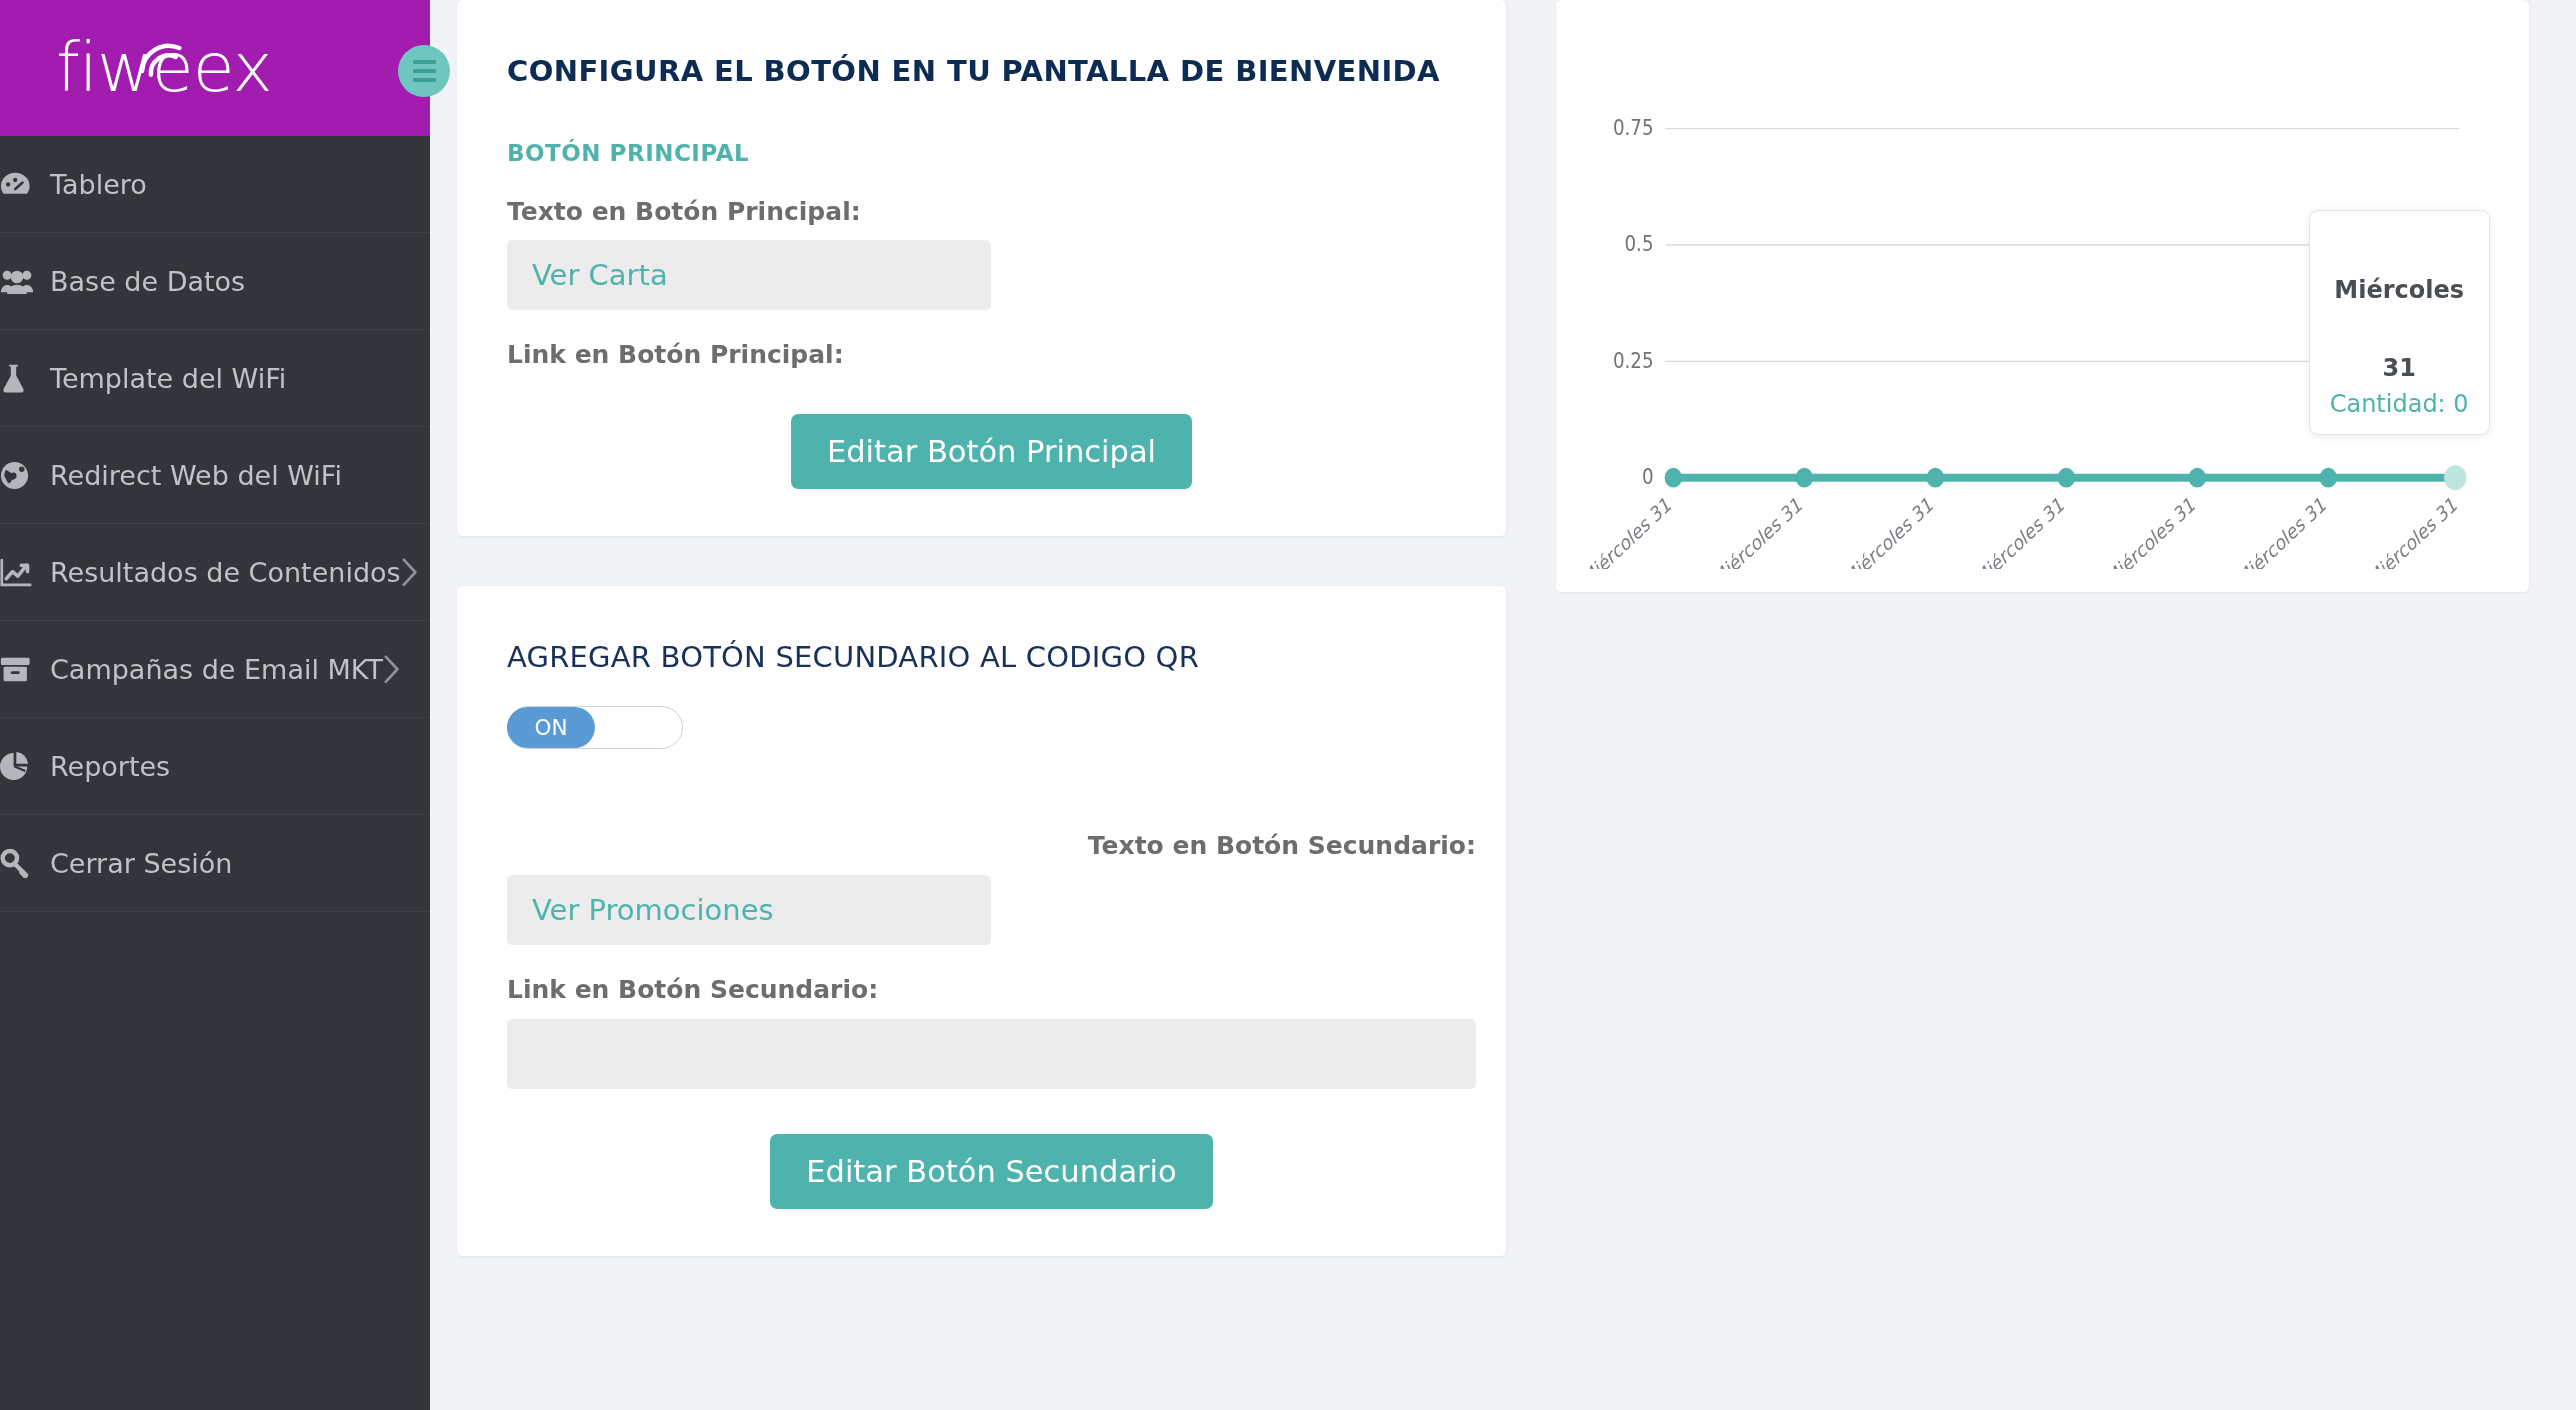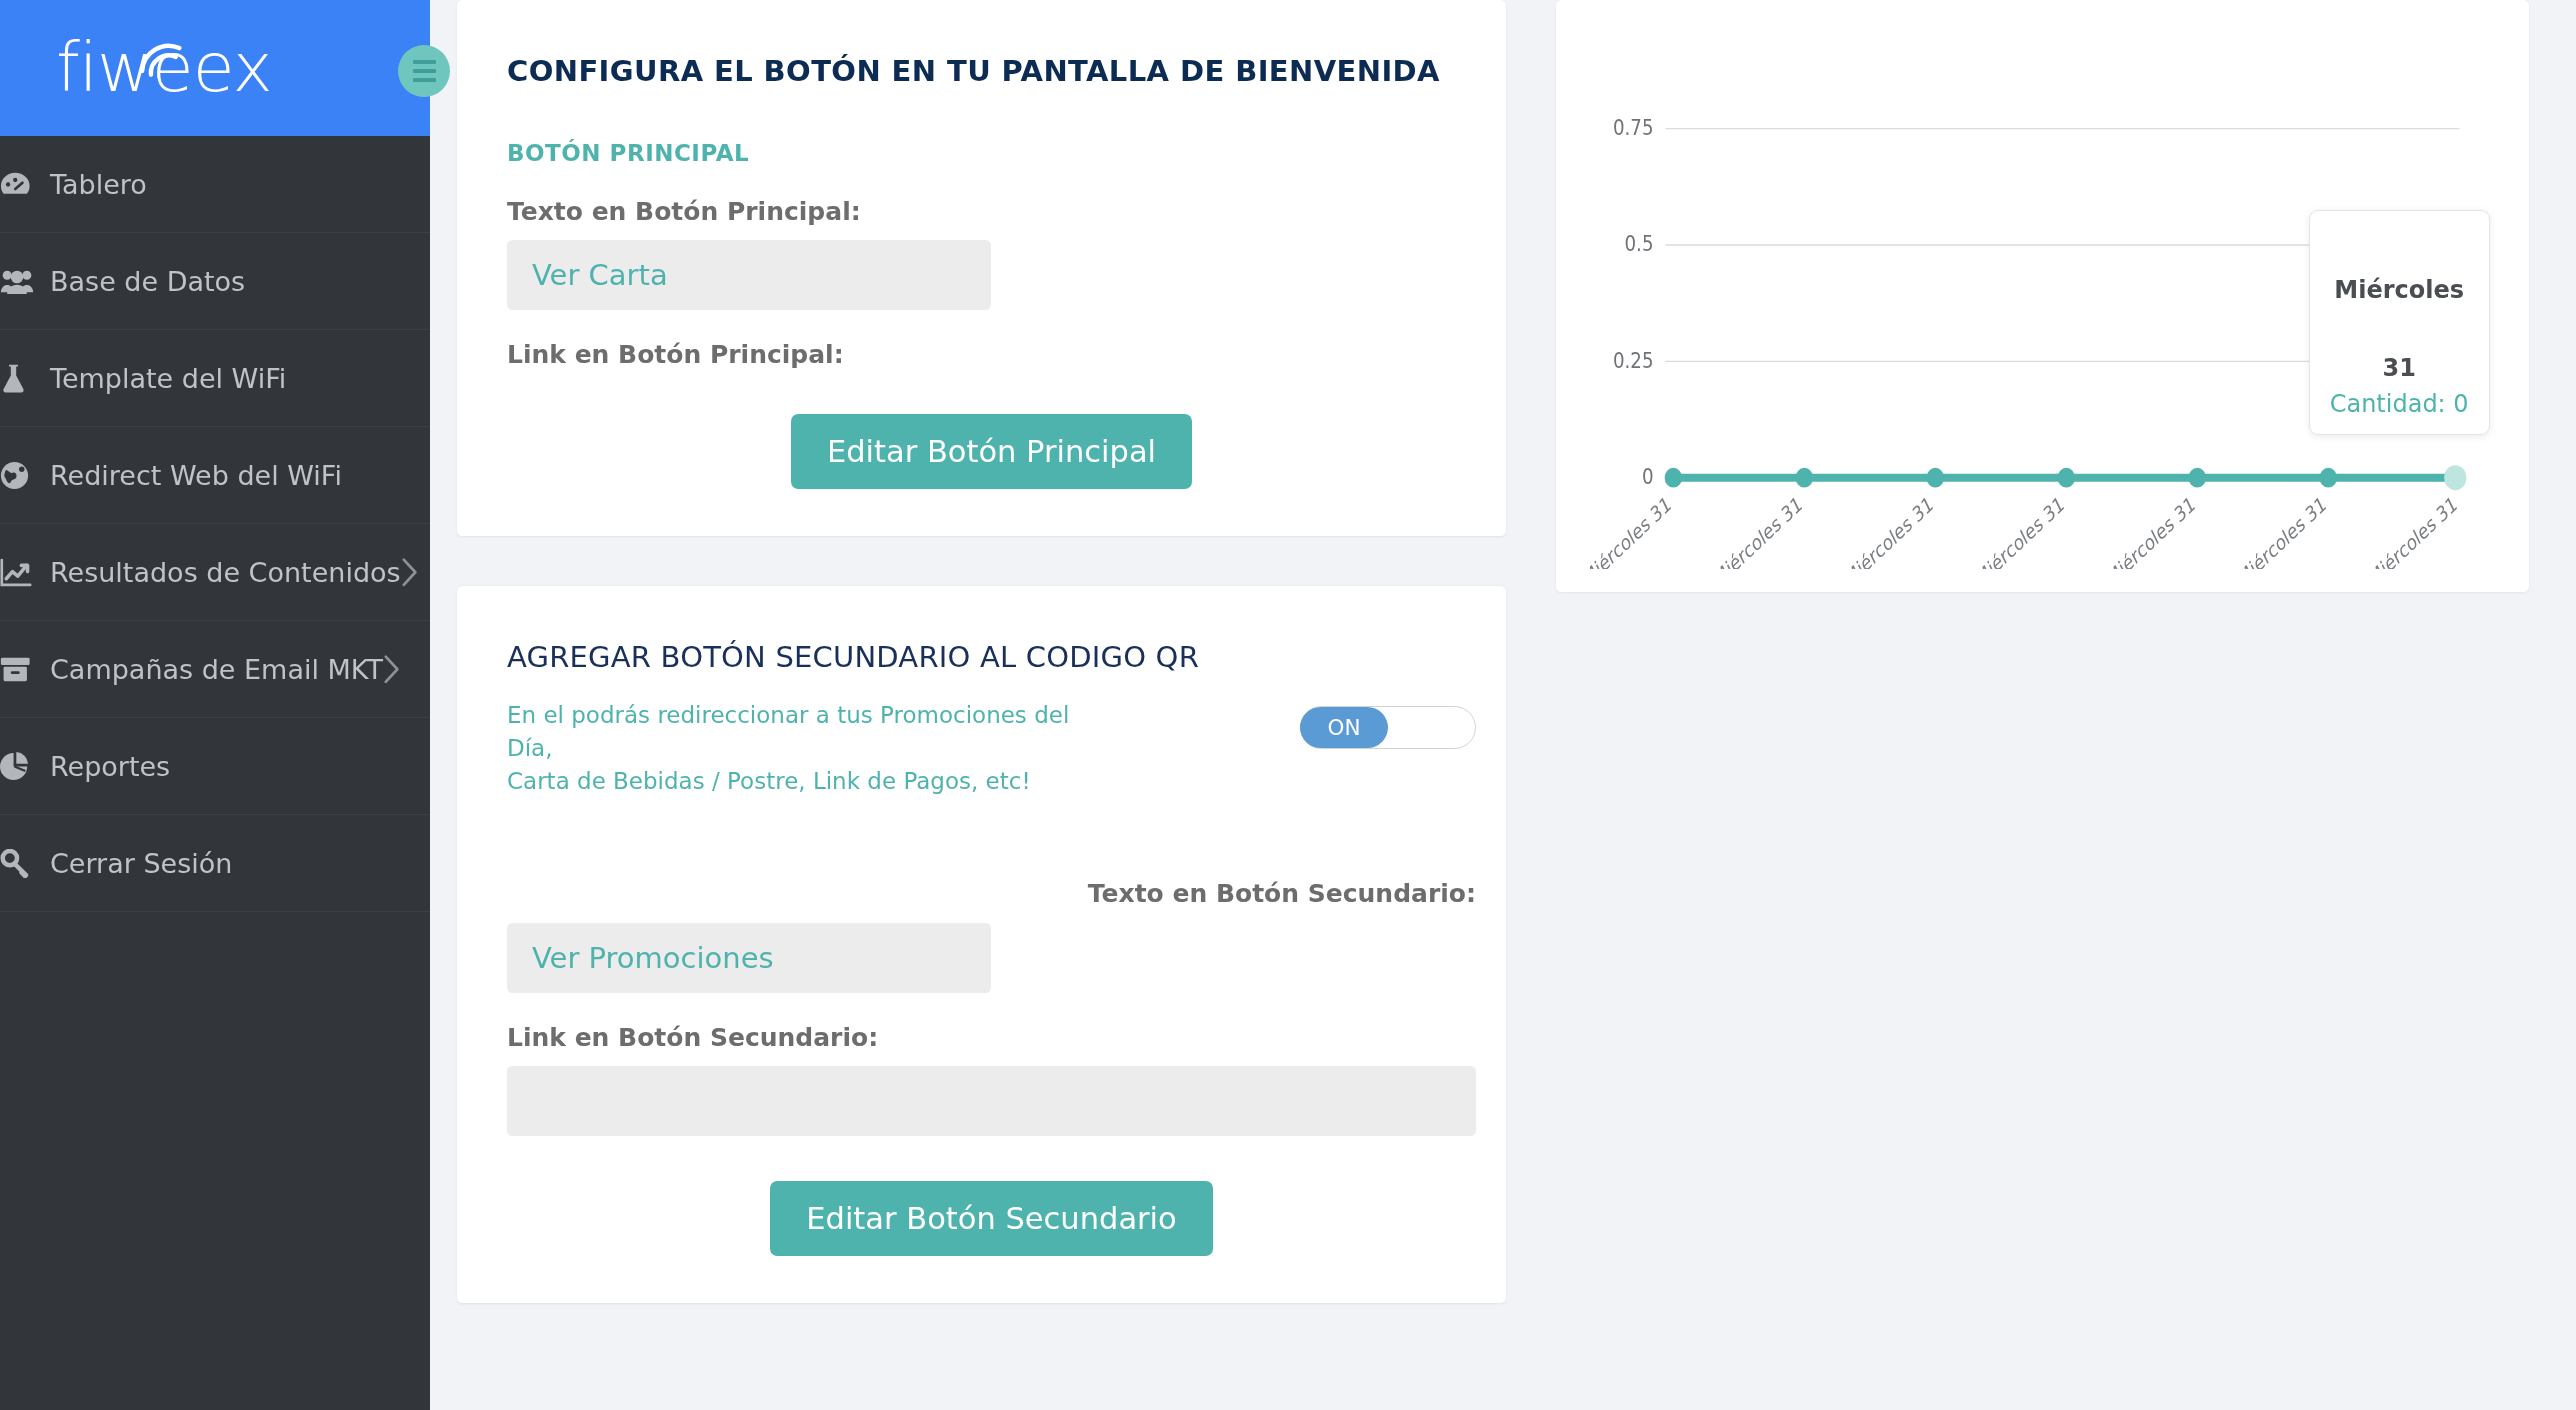--- a/index.html
+++ b/index.html
@@ -14,21 +14,21 @@
   
   .sidebar {
     width: 430px; height: 100%;
     background: #32363b;
     flex: 0 0 430px;
     position: relative;
     z-index: 5;
   }
   .brand {
     height: 136px;
-    background: #3b82f6;
+    background: #a21caf;
     display: flex; align-items: center;
     position: relative;
   }
   .brand-logo {
     margin-left: 56px;
     display: flex; align-items: flex-end;
     position: relative;
   }
   .brand-text {
     color: #ffffff;
@@ -420,24 +420,20 @@
           <div class="input-box input-narrow">Ver Carta</div>
           <div class="field-label">Link en Botón Principal:</div>
           <div class="btn-row">
             <button class="btn-teal">Editar Botón Principal</button>
           </div>
         </section>
 
         <section class="card card-main">
           <h2 class="card-title-2">AGREGAR BOTÓN SECUNDARIO AL CODIGO QR</h2>
           <div class="toggle-row">
-            <div class="toggle-desc">
-              <div>En el podrás redireccionar a tus Promociones del Día,</div>
-              <div>Carta de Bebidas / Postre, Link de Pagos, etc!</div>
-            </div>
             <div class="switch">
               <span class="switch-knob">ON</span>
             </div>
           </div>
           <div class="field-label" style="margin-top:82px;text-align:right;">Texto en Botón Secundario:</div>
           <div class="input-box input-narrow">Ver Promociones</div>
           <div class="field-label">Link en Botón Secundario:</div>
           <div class="input-box input-wide"></div>
           <div class="btn-row">
             <button class="btn-teal">Editar Botón Secundario</button>

